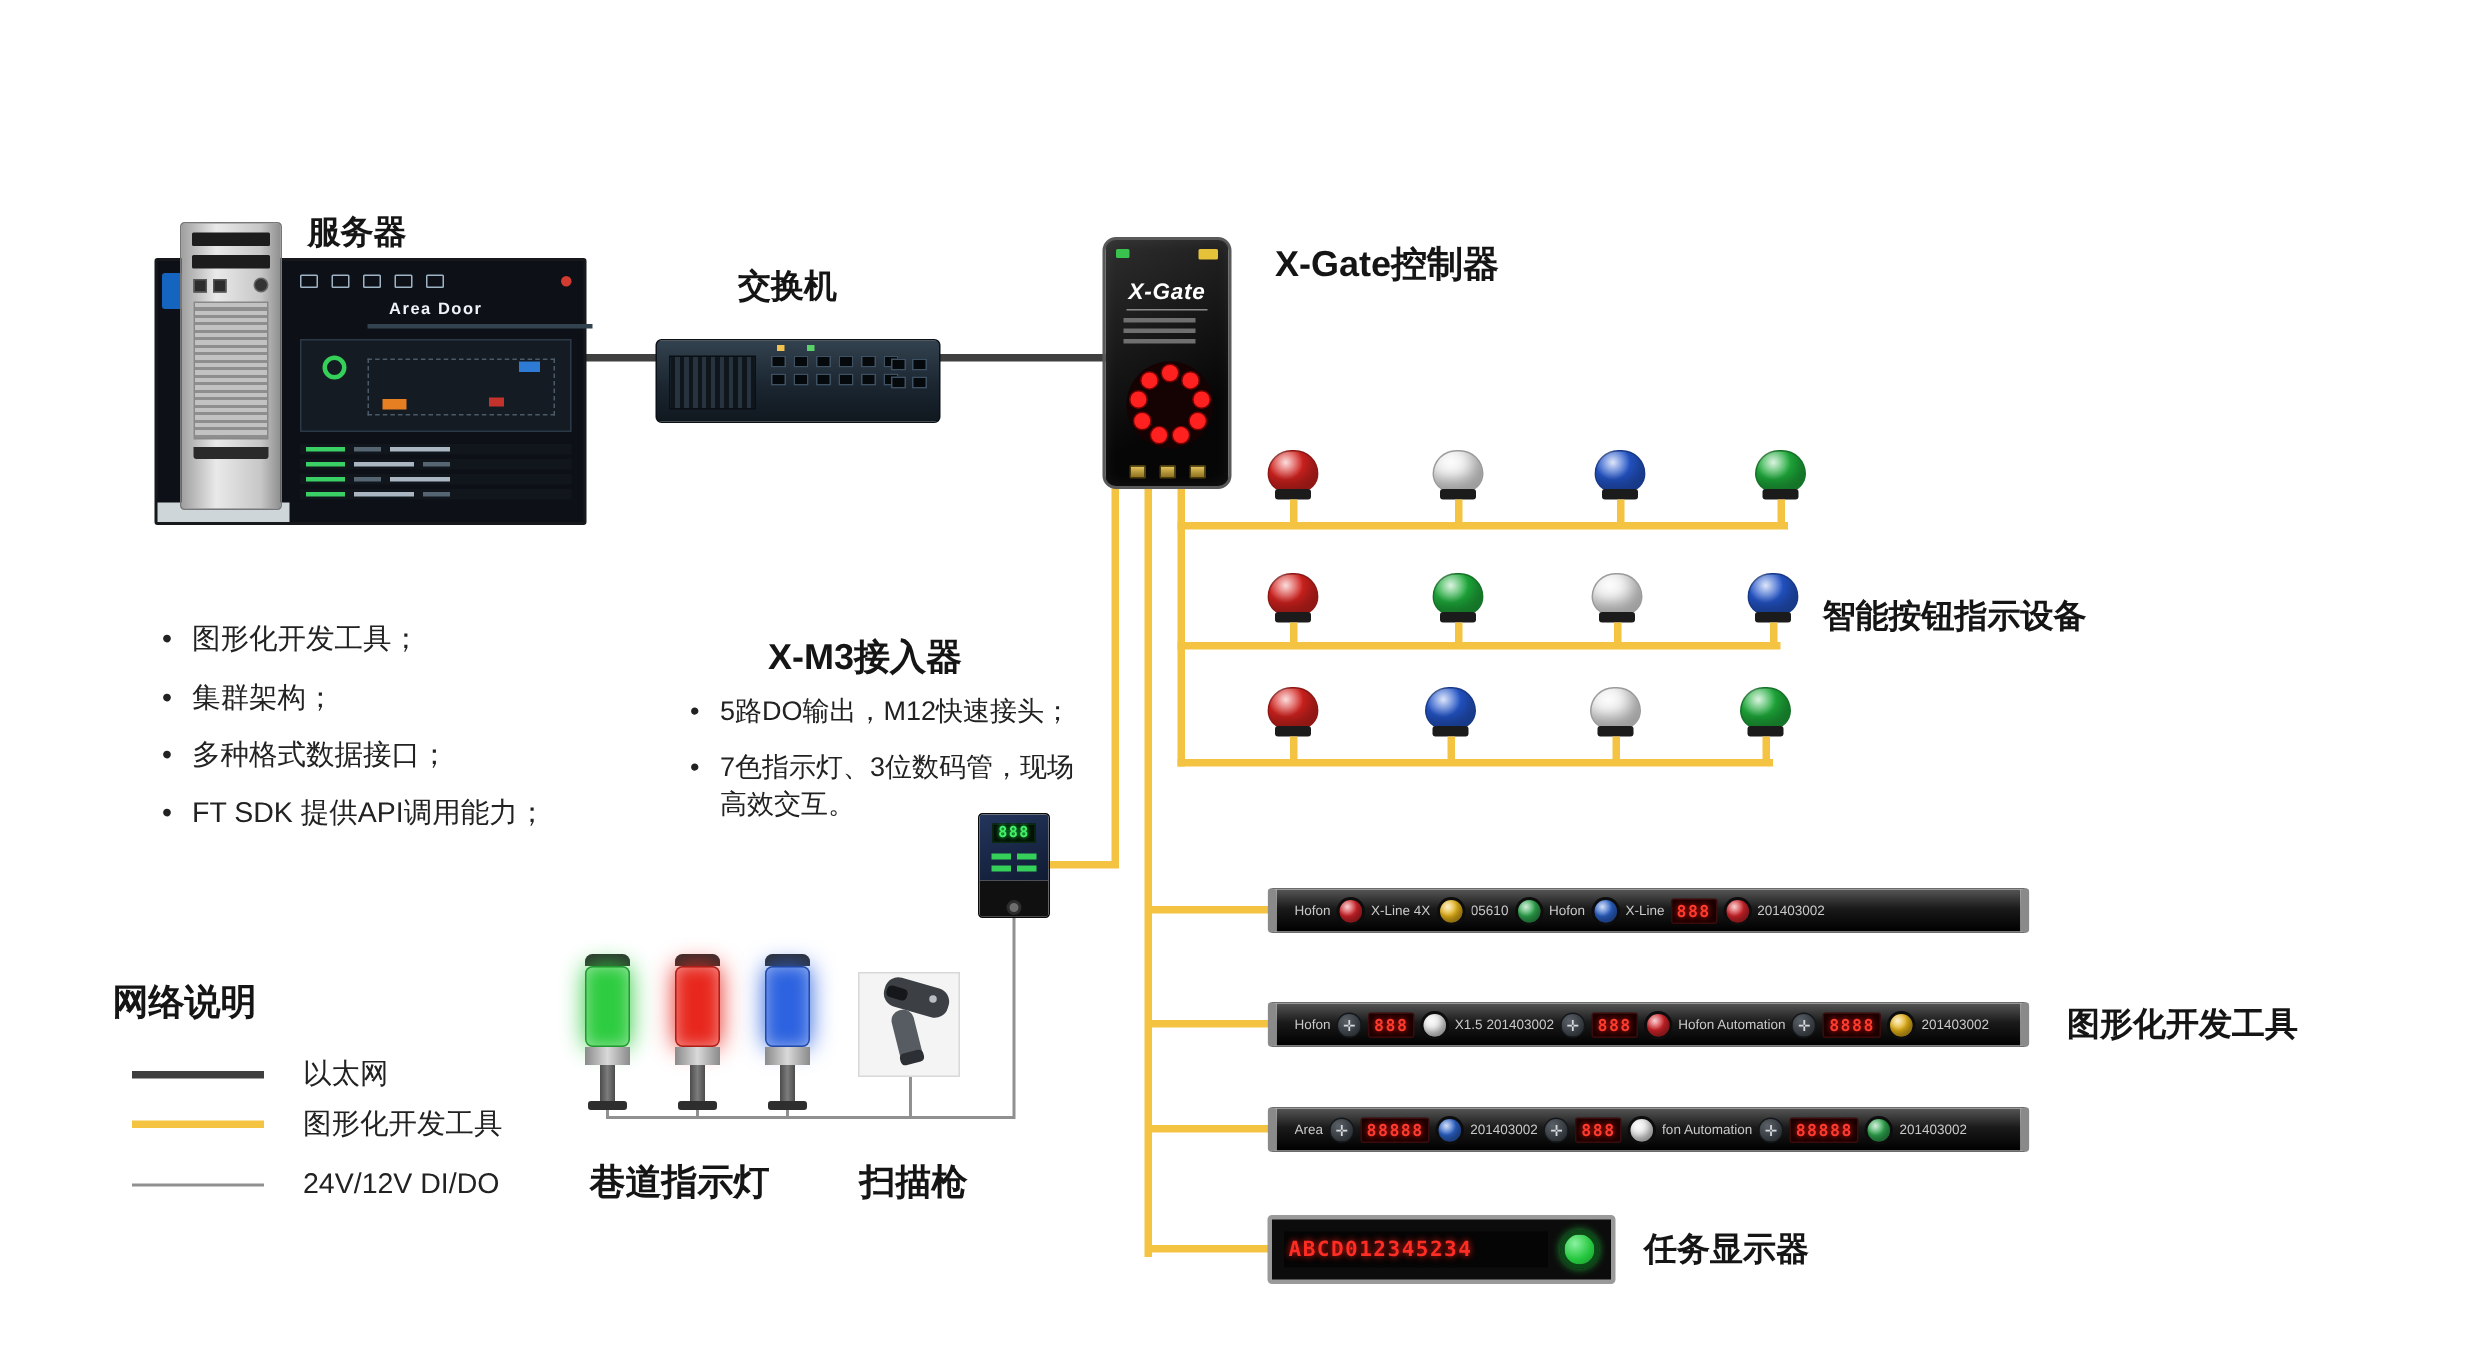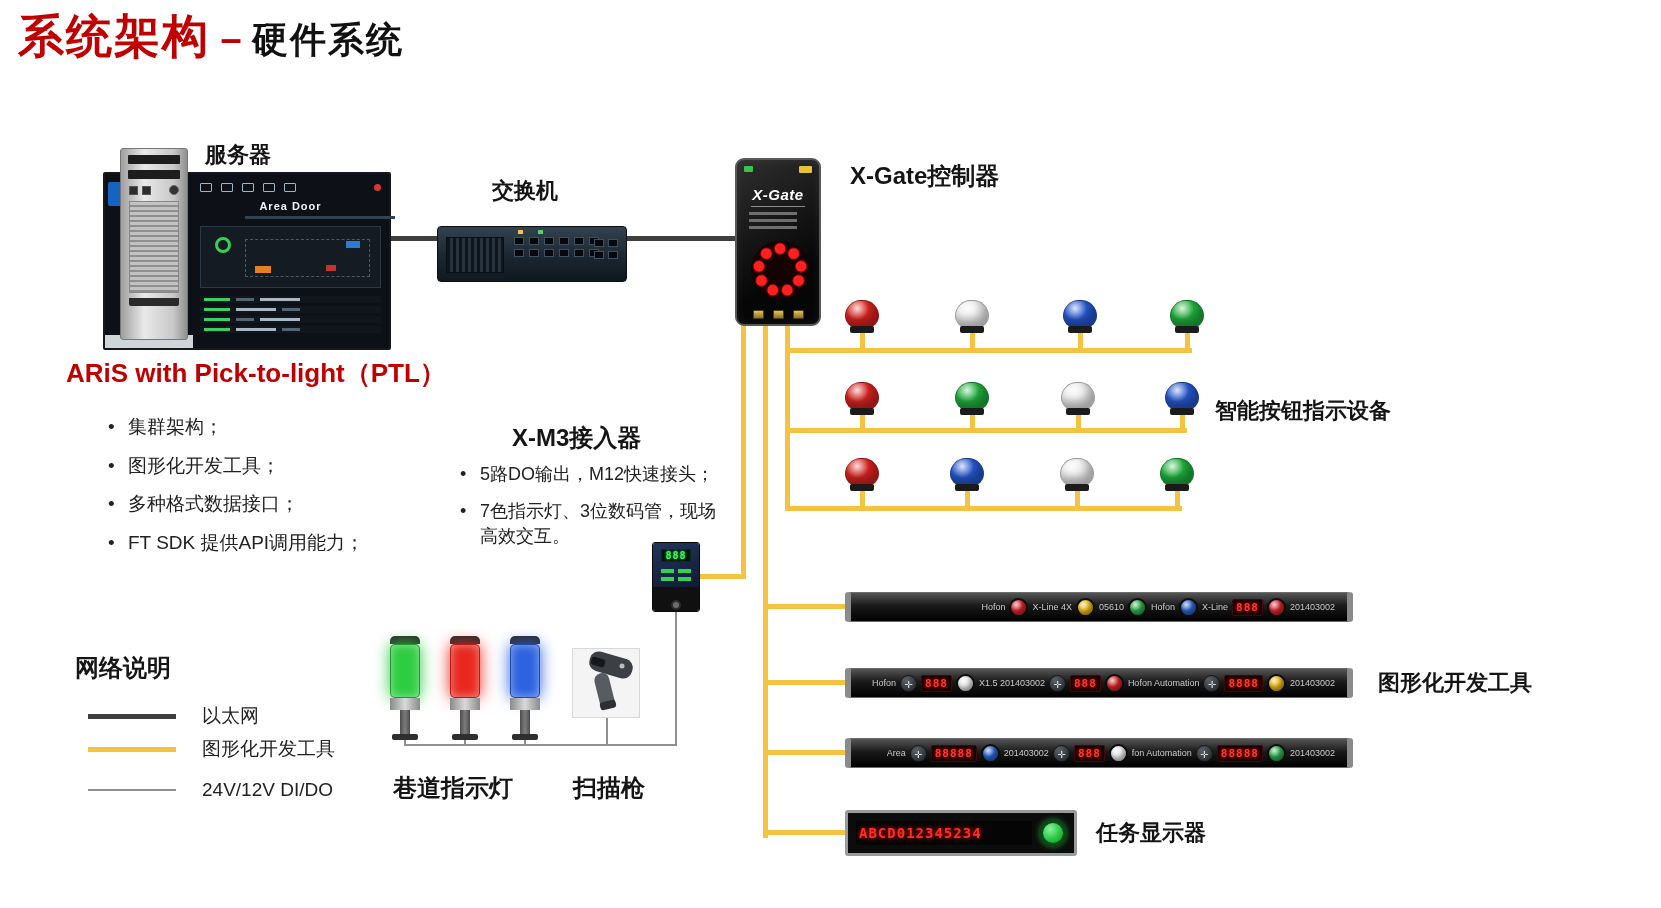--- a/index.html
+++ b/index.html
@@ -111,21 +111,21 @@
   .tw-cap{height:8px;background:#2e2e2e;border-radius:5px 5px 0 0;width:30px;margin:0 auto}
   .tw-lamp{height:54px;width:30px;margin:0 auto;border-radius:5px;border:1px solid rgba(0,0,0,.25)}
   .tw-band{height:12px;width:30px;margin:0 auto;background:linear-gradient(90deg,#8a8a8a,#d9d9d9,#8a8a8a)}
   .tw-pole{width:10px;height:24px;background:linear-gradient(90deg,#4c4c4c,#7c7c7c,#4c4c4c);margin:0 auto}
   .tw-base{height:6px;width:26px;background:#2e2e2e;margin:0 auto;border-radius:2px}
 
   
   .scanner{position:absolute;left:572px;top:648px;width:68px;height:70px;background:#f4f4f4;border:1px solid #d8d8d8;z-index:2}
 
   
-  .ebar{position:absolute;left:845px;width:508px;height:30px;z-index:2;display:flex;align-items:center;justify-content:flex-end;gap:4px;
+  .ebar{position:absolute;left:845px;width:508px;height:30px;z-index:2;display:flex;align-items:center;justify-content:flex-start;gap:4px;
     padding:0 12px;background:linear-gradient(180deg,#555 0%,#1a1a1a 45%,#000 100%);
     border:1px solid #6c6c6c;border-left:6px solid #8a8a8a;border-right:6px solid #8a8a8a;border-radius:3px}
   .seg-text{font-size:9px;color:#c9c9c9;white-space:nowrap;overflow:hidden;min-width:0;flex-shrink:1}
   .seg-led{font-family:"DejaVu Sans Mono",monospace;font-size:11px;font-weight:bold;color:#ff3b30;background:#1a0000;
     padding:1px 3px;border:1px solid #3a0c0c;border-radius:2px;letter-spacing:1px;text-shadow:0 0 4px rgba(255,30,20,.9);flex:none}
   .seg-btn{width:19px;height:19px;border-radius:50%;border:2px solid #0d0d0d;flex:none;box-shadow:inset -2px -3px 4px rgba(0,0,0,.4)}
   .seg-dpad{width:17px;height:17px;border-radius:50%;background:radial-gradient(circle at 35% 30%,#5b6168,#2e3338 70%);
     color:#d7dbdf;font-size:10px;line-height:17px;text-align:center;flex:none;border:1px solid #14171a}
 
   
@@ -141,25 +141,20 @@
   .sw-eth{width:88px;height:5px;background:#3F3F3F;margin-right:26px}
   .sw-bus{width:88px;height:5px;background:#F5C342;margin-right:26px}
   .sw-dio{width:88px;height:2px;background:#909090;margin-right:26px}
   .legend-row span{font-size:19px;color:#222}
 </style>
 </head>
 <body>
 
 <div class="canvas">
 
-  <div class="page-title">
-    <span class="t-main">系统架构</span>
-    <span class="t-dash">–</span>
-    <span class="t-sub">硬件系统</span>
-  </div>
 
   <div class="line eth" style="left:383px;top:236px;width:58px;height:5px"></div>
   <div class="line eth" style="left:625px;top:236px;width:112px;height:5px"></div>
 
   <div class="line bus" style="left:741px;top:320px;width:5px;height:257px"></div>
   <div class="line bus" style="left:699px;top:574px;width:47px;height:5px"></div>
   <div class="line bus" style="left:763px;top:320px;width:5px;height:518px"></div>
   <div class="line bus" style="left:768px;top:604px;width:78px;height:5px"></div>
   <div class="line bus" style="left:768px;top:680px;width:78px;height:5px"></div>
   <div class="line bus" style="left:768px;top:750px;width:78px;height:5px"></div>
@@ -227,24 +222,23 @@
     <div class="bay"></div>
     <div class="tw-panel">
       <div class="tw-sq"></div>
       <div class="tw-sq"></div>
       <div class="tw-pwr"></div>
     </div>
     <div class="tw-grille"></div>
     <div class="tw-foot"></div>
   </div>
 
-  <div class="aris-heading">ARiS with Pick-to-light（PTL）</div>
   <ul class="bullets aris-bullets">
+    <li>图形化开发工具；</li>
     <li>集群架构；</li>
-    <li>图形化开发工具；</li>
     <li>多种格式数据接口；</li>
     <li>FT SDK 提供API调用能力；</li>
   </ul>
 
   <div class="lbl" style="left:492px;top:176px;font-size:22px">交换机</div>
   <div class="switch">
     <div class="sw-led"></div>
     <div class="sw-led2"></div>
     <div class="sw-vents"></div>
     <div class="sw-ports">

